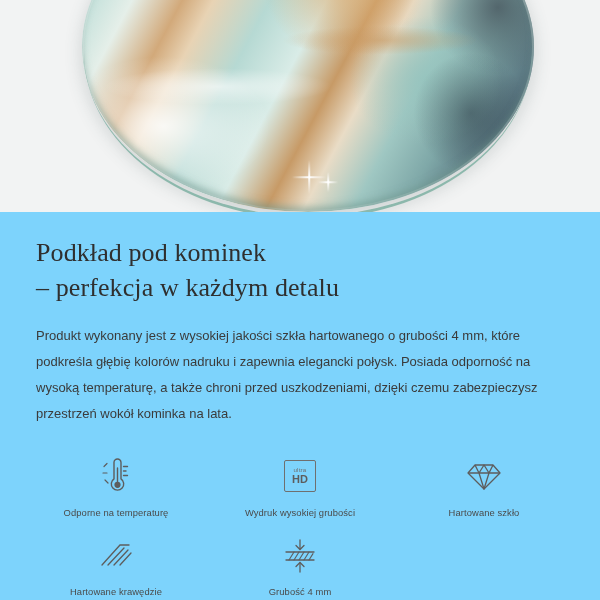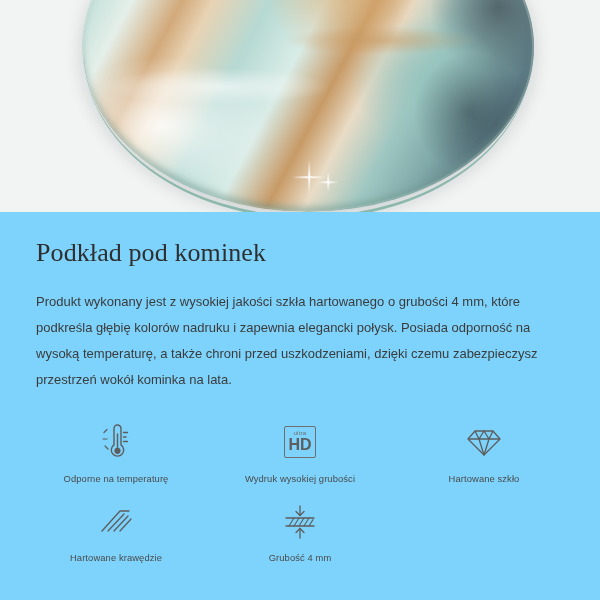--- a/index.html
+++ b/index.html
@@ -170,41 +170,42 @@
     height: 30px;
     border: 1.4px solid #6f6f6f;
     border-radius: 2px;
     display: flex;
     flex-direction: column;
     align-items: center;
     justify-content: center;
     line-height: 1;
   }
   .ultrahd-box .u1 { font-size: 6.2px; color: #6f6f6f; letter-spacing: 0.2px; }
-  .ultrahd-box .u2 { font-size: 16px; font-weight: bold; color: #5d5d5d; margin-top: 1px; }
+  .ultrahd-box .u2 { font-size: 11px; font-weight: bold; color: #5d5d5d; margin-top: 1px; }
 </style>
 </head>
 <body>
 
 <div class="page">
 
   <div class="hero">
     <div class="hero-bg"></div>
     <div class="board">
       <div class="board-veins"></div>
       <div class="board-rim"></div>
     </div>
     <div class="board-edge"></div>
     <div class="sparkle sparkle-1"></div>
     <div class="sparkle sparkle-2"></div>
   </div>
 
   <div class="content">
     <h1 class="headline">
       <span class="line">Podkład pod kominek</span>
+      <span class="line">– perfekcja w każdym detalu</span>
     </h1>
     <p class="paragraph">Produkt wykonany jest z wysokiej jakości szkła hartowanego o grubości 4 mm, które podkreśla głębię kolorów nadruku i zapewnia elegancki połysk. Posiada odporność na wysoką temperaturę, a także chroni przed uszkodzeniami, dzięki czemu zabezpieczysz przestrzeń wokół kominka na lata.</p>
   </div>
 
   <div class="features">
 
     <div class="feature">
       <div class="feature-icon">
         <svg width="34" height="40" viewBox="0 0 34 40" fill="none" stroke="#5d5d5d" stroke-width="1.4" stroke-linecap="round">
           <path d="M15 6.5a3.5 3.5 0 0 1 7 0v16.3a6.2 6.2 0 1 1-7 0z"></path>

